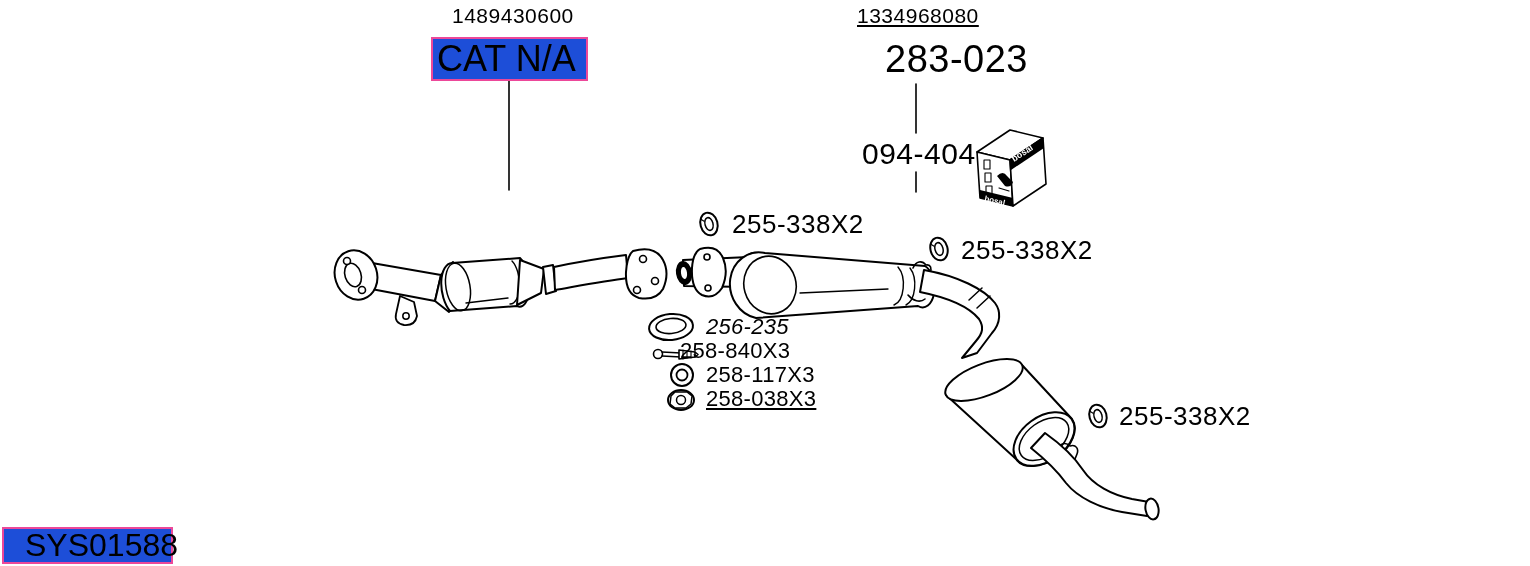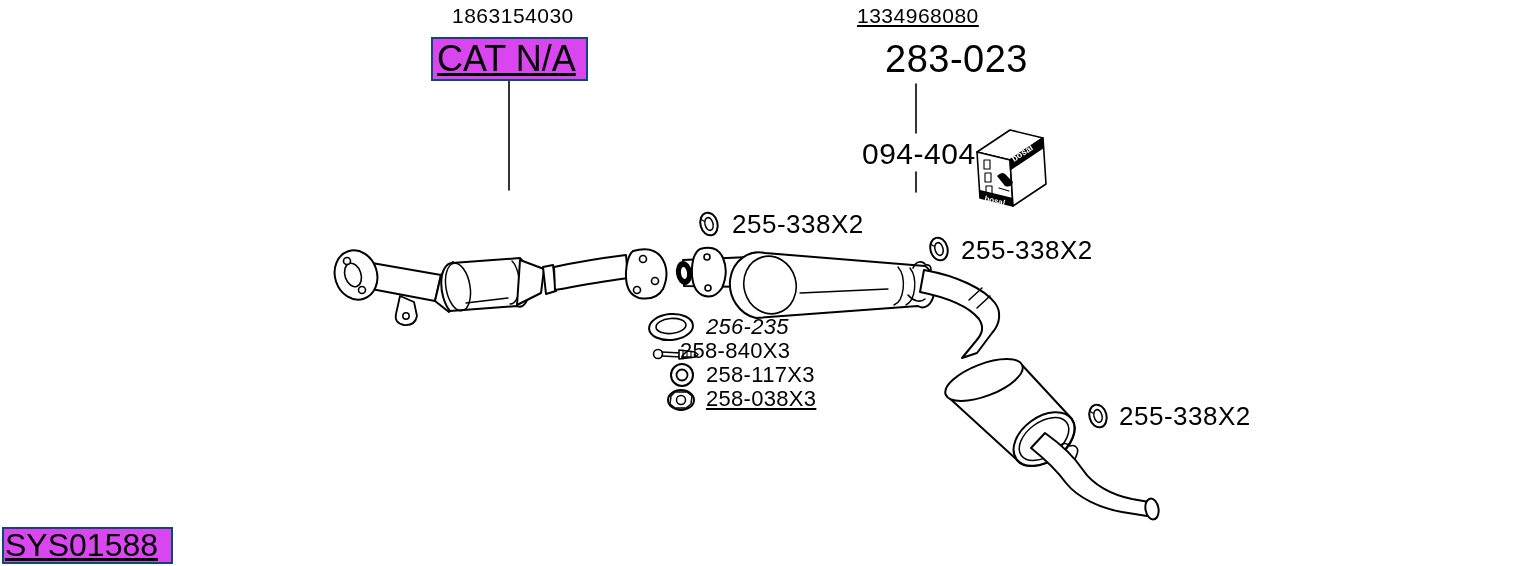--- a/index.html
+++ b/index.html
@@ -12,25 +12,25 @@
     overflow:hidden;
   }
   #art{position:absolute;left:0;top:0;width:1530px;height:566px;}
   .lbl{position:absolute;white-space:nowrap;color:#000;line-height:1.05;}
   .oem{font-size:21px;letter-spacing:0.5px;}
   .big{font-size:38px;letter-spacing:0.5px;}
   .kit{font-size:30px;letter-spacing:0.5px;}
   .callout{font-size:26px;letter-spacing:0.5px;}
   .small-callout{font-size:22px;letter-spacing:0.3px;}
   .boxed{
-    position:absolute;border:2px solid #0c4a6e;background:#d946ef;
-    display:flex;align-items:center;box-sizing:border-box;text-decoration:underline;
+    position:absolute;border:2px solid #ec4899;background:#1d4ed8;
+    display:flex;align-items:center;box-sizing:border-box;
   }
   .cat-box{left:431px;top:37px;width:157px;height:44px;padding-left:4px;font-size:36px;}
-  .sys-box{left:2px;top:527px;width:171px;height:37px;padding-left:1px;font-size:32px;}
+  .sys-box{left:2px;top:527px;width:171px;height:37px;padding-left:21px;font-size:32px;}
 </style>
 </head>
 <body>
 
 <div id="stage">
 
   <svg id="art" viewBox="0 0 1530 566" fill="none" stroke="#000" stroke-width="2" stroke-linecap="round" stroke-linejoin="round">
 
     <g>
       <path d="M509,81 L509,190" stroke-width="1.6"></path>
@@ -156,21 +156,21 @@
       <rect x="984" y="160" width="6" height="9" stroke-width="1.1"></rect>
       <rect x="985" y="173" width="6" height="9" stroke-width="1.1"></rect>
       <rect x="986" y="186" width="6" height="9" stroke-width="1.1"></rect>
       <path d="M997,176 q6,-6 10,0 l6,6 q-2,6 -8,4 z" fill="#000" stroke="none"></path>
       <path d="M999,188 l10,3" stroke-width="1.2"></path>
       <text x="1014" y="162" transform="rotate(-33 1014 162)" font-size="9" fill="#fff" stroke="none" font-family="Liberation Sans, sans-serif" font-weight="bold">bosal</text>
       <text x="984" y="201" transform="rotate(13 984 201)" font-size="8" fill="#fff" stroke="none" font-family="Liberation Sans, sans-serif" font-weight="bold">bosal</text>
     </g>
   </svg>
 
-  <div class="lbl oem" style="left:452px;top:5px;">1863154030</div>
+  <div class="lbl oem" style="left:452px;top:5px;">1489430600</div>
 
   <div class="boxed cat-box">
     <span>CAT N/A</span>
   </div>
 
   <div class="lbl oem" style="left:857px;top:5px;text-decoration:underline;">1334968080</div>
 
   <div class="lbl big" style="left:885px;top:40px;">283-023</div>
 
   <div class="lbl kit" style="left:862px;top:138px;">094-404</div>

